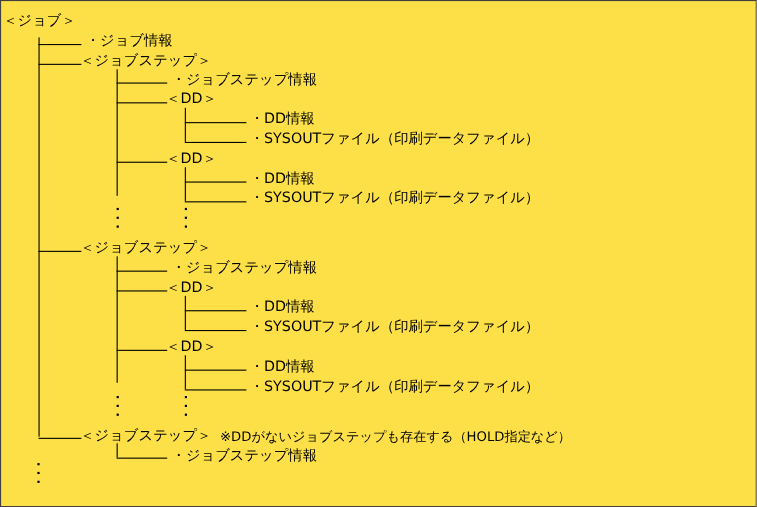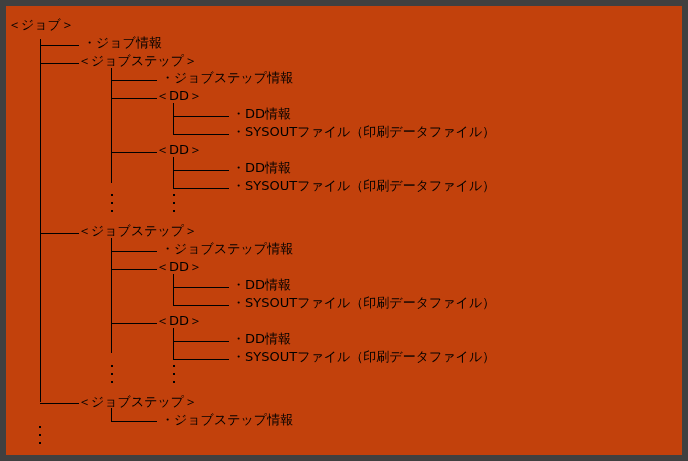--- a/index.html
+++ b/index.html
@@ -4,22 +4,22 @@
 <style>
   html,body{margin:0;padding:0;background:#ffffff;}
   body{
     font-family:"DejaVu Sans","Liberation Sans",sans-serif;
     -webkit-font-smoothing:none;
   }
   #canvas{
     position:relative;
     width:688px;height:461px;
     box-sizing:border-box;
-    border:6px solid #404040;
-    background:#c2410c;
+    border:1px solid #404040;
+    background:#fde047;
     overflow:hidden;
   }
   
   .lbl{
     position:absolute;
     white-space:nowrap;
     color:#000000;
     font-size:13px;
     line-height:13px;
     letter-spacing:0px;
@@ -51,20 +51,21 @@
   <div class="lbl" style="left:72px; top:218px;">＜ジョブステップ＞</div>
   <div class="lbl" style="left:155px;top:236px;">・ジョブステップ情報</div>
   <div class="lbl" style="left:150px;top:254px;">＜DD＞</div>
   <div class="lbl" style="left:226px;top:272px;">・DD情報</div>
   <div class="lbl" style="left:226px;top:290px;">・SYSOUTファイル（印刷データファイル）</div>
   <div class="lbl" style="left:150px;top:308px;">＜DD＞</div>
   <div class="lbl" style="left:226px;top:326px;">・DD情報</div>
   <div class="lbl" style="left:226px;top:344px;">・SYSOUTファイル（印刷データファイル）</div>
 
   <div class="lbl" style="left:72px; top:389px;">＜ジョブステップ＞</div>
+  <div class="lbl small" style="left:199px;top:390px;">※DDがないジョブステップも存在する（HOLD指定など）</div>
   <div class="lbl" style="left:155px;top:407px;">・ジョブステップ情報</div>
 
   <div class="vline" style="left:34px; top:33px;  height:363px;"></div>
   <div class="hline" style="left:34px; top:39px;  width:39px;"></div>
   <div class="hline" style="left:34px; top:57px;  width:39px;"></div>
   <div class="hline" style="left:34px; top:227px; width:39px;"></div>
   <div class="hline" style="left:34px; top:397px; width:39px;"></div>
 
   <div class="vline" style="left:105px; top:62px;  height:115px;"></div>
   <div class="hline" style="left:105px; top:74px;  width:46px;"></div>

